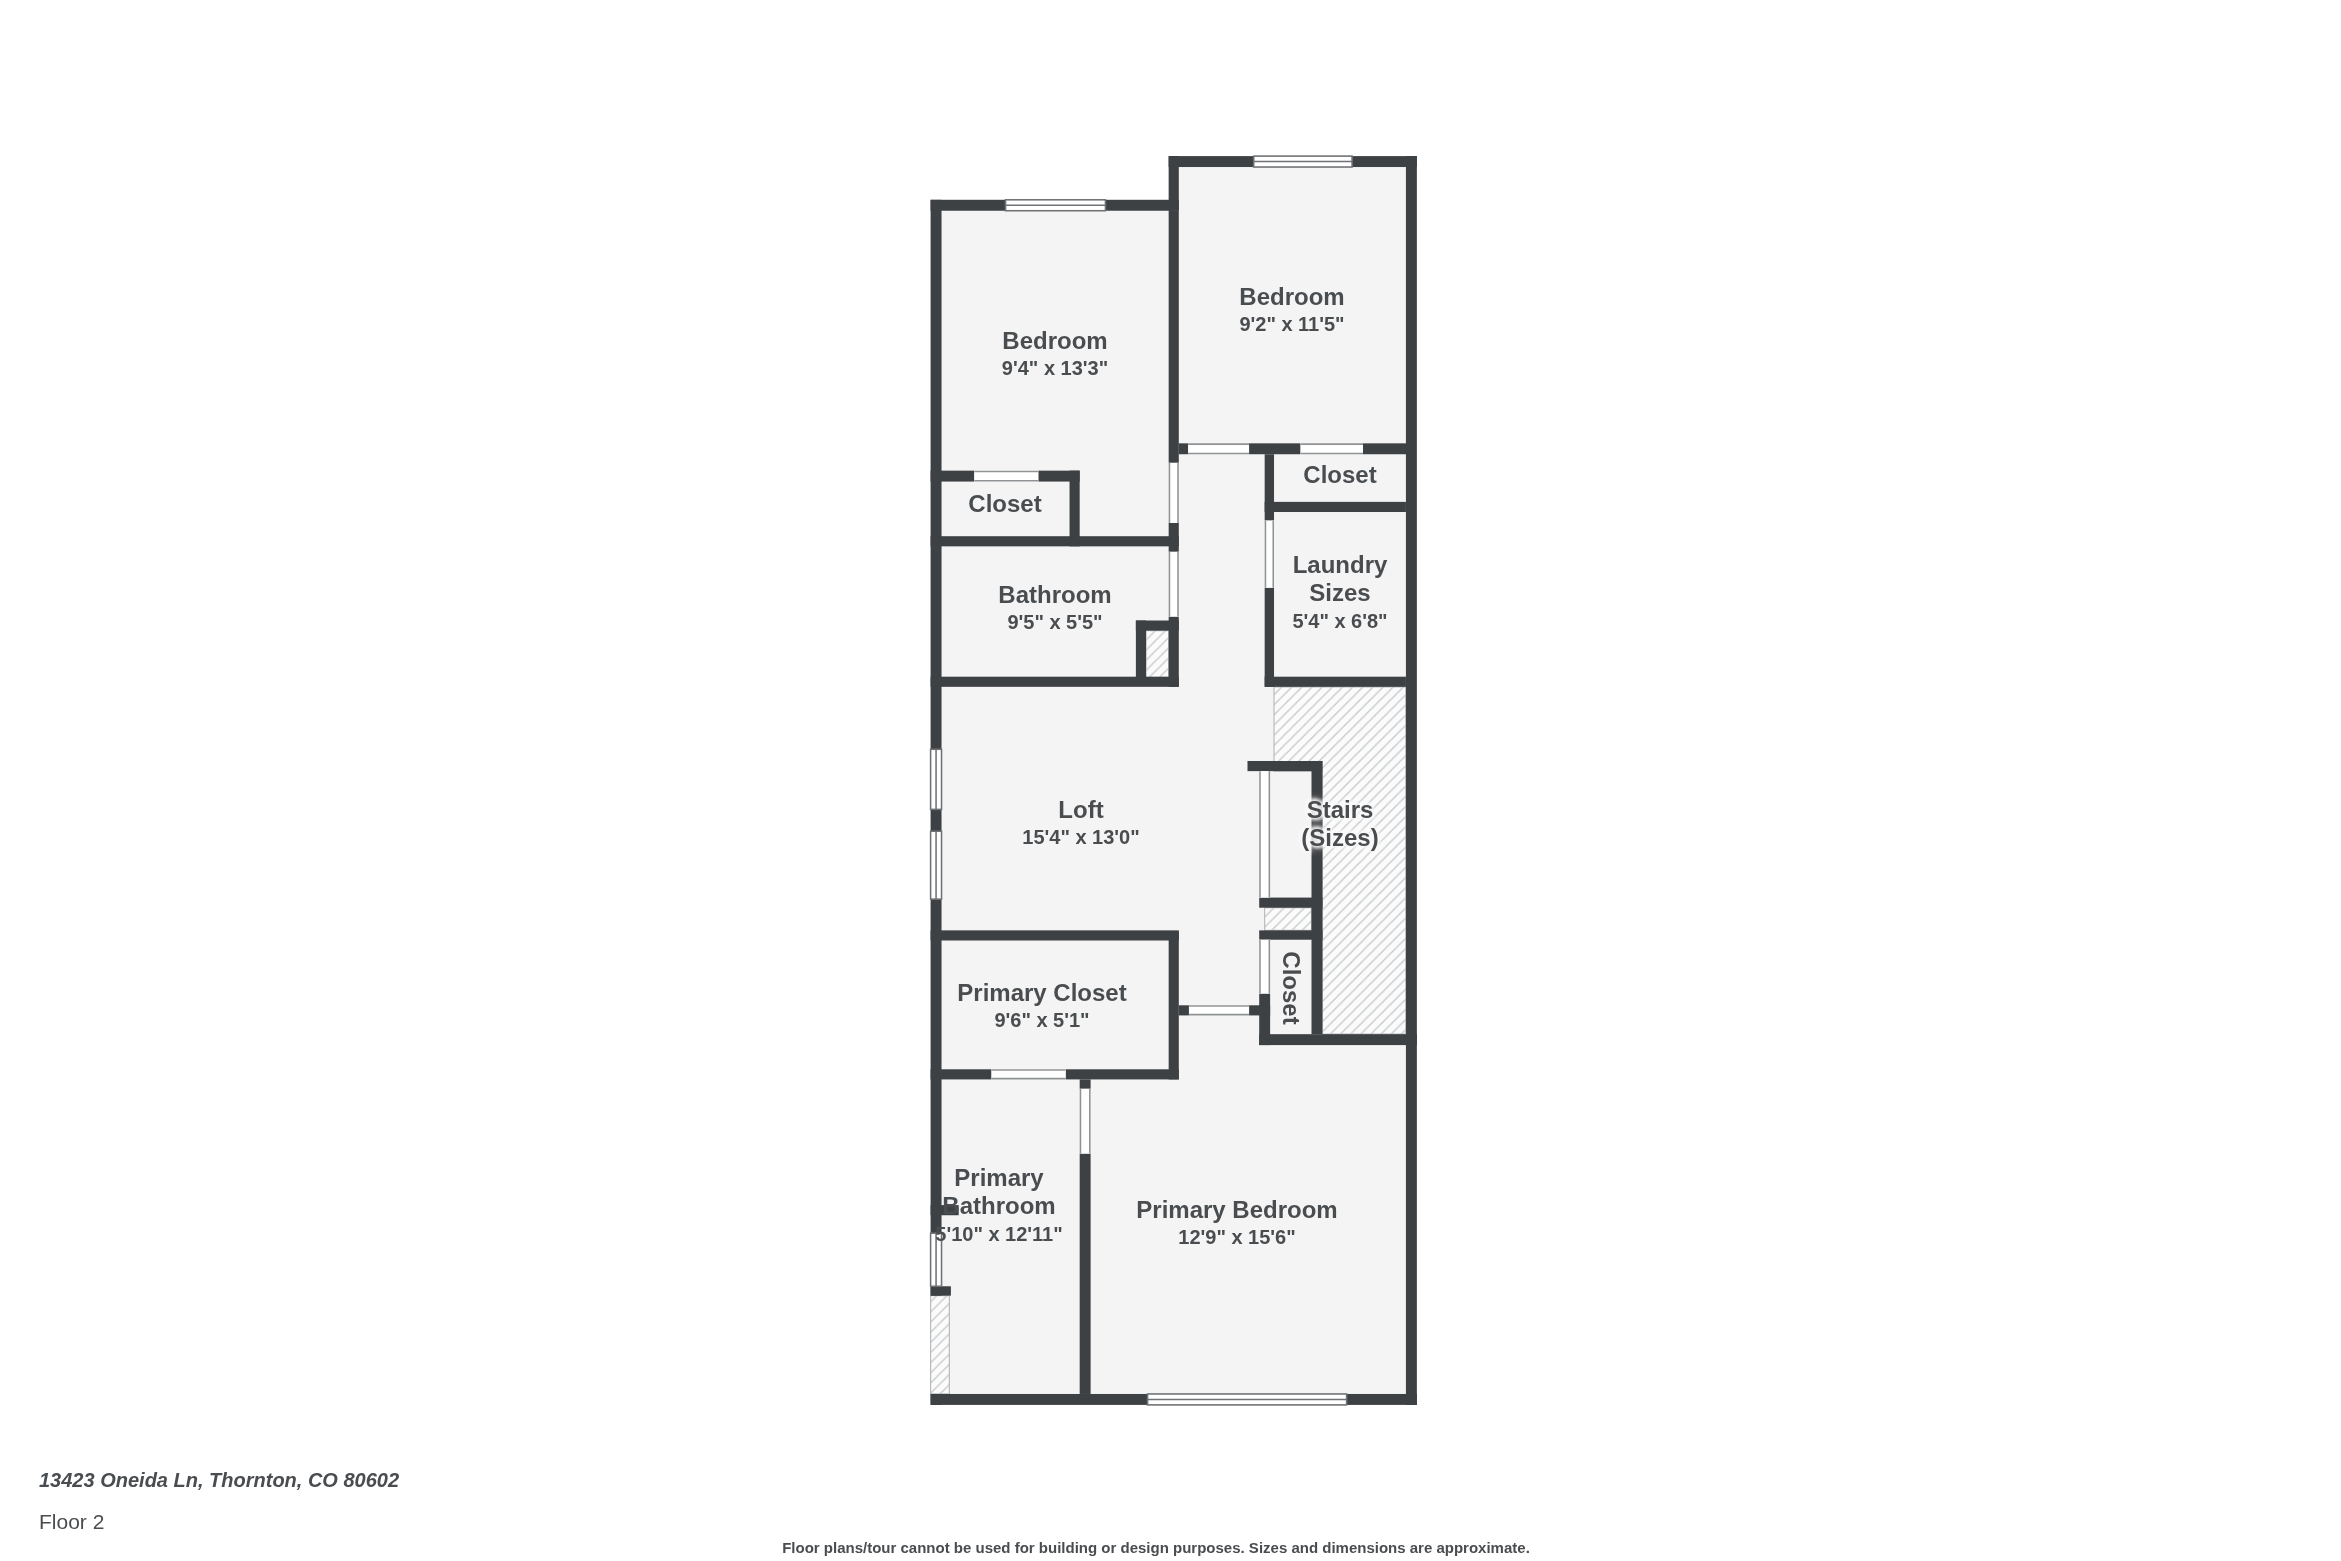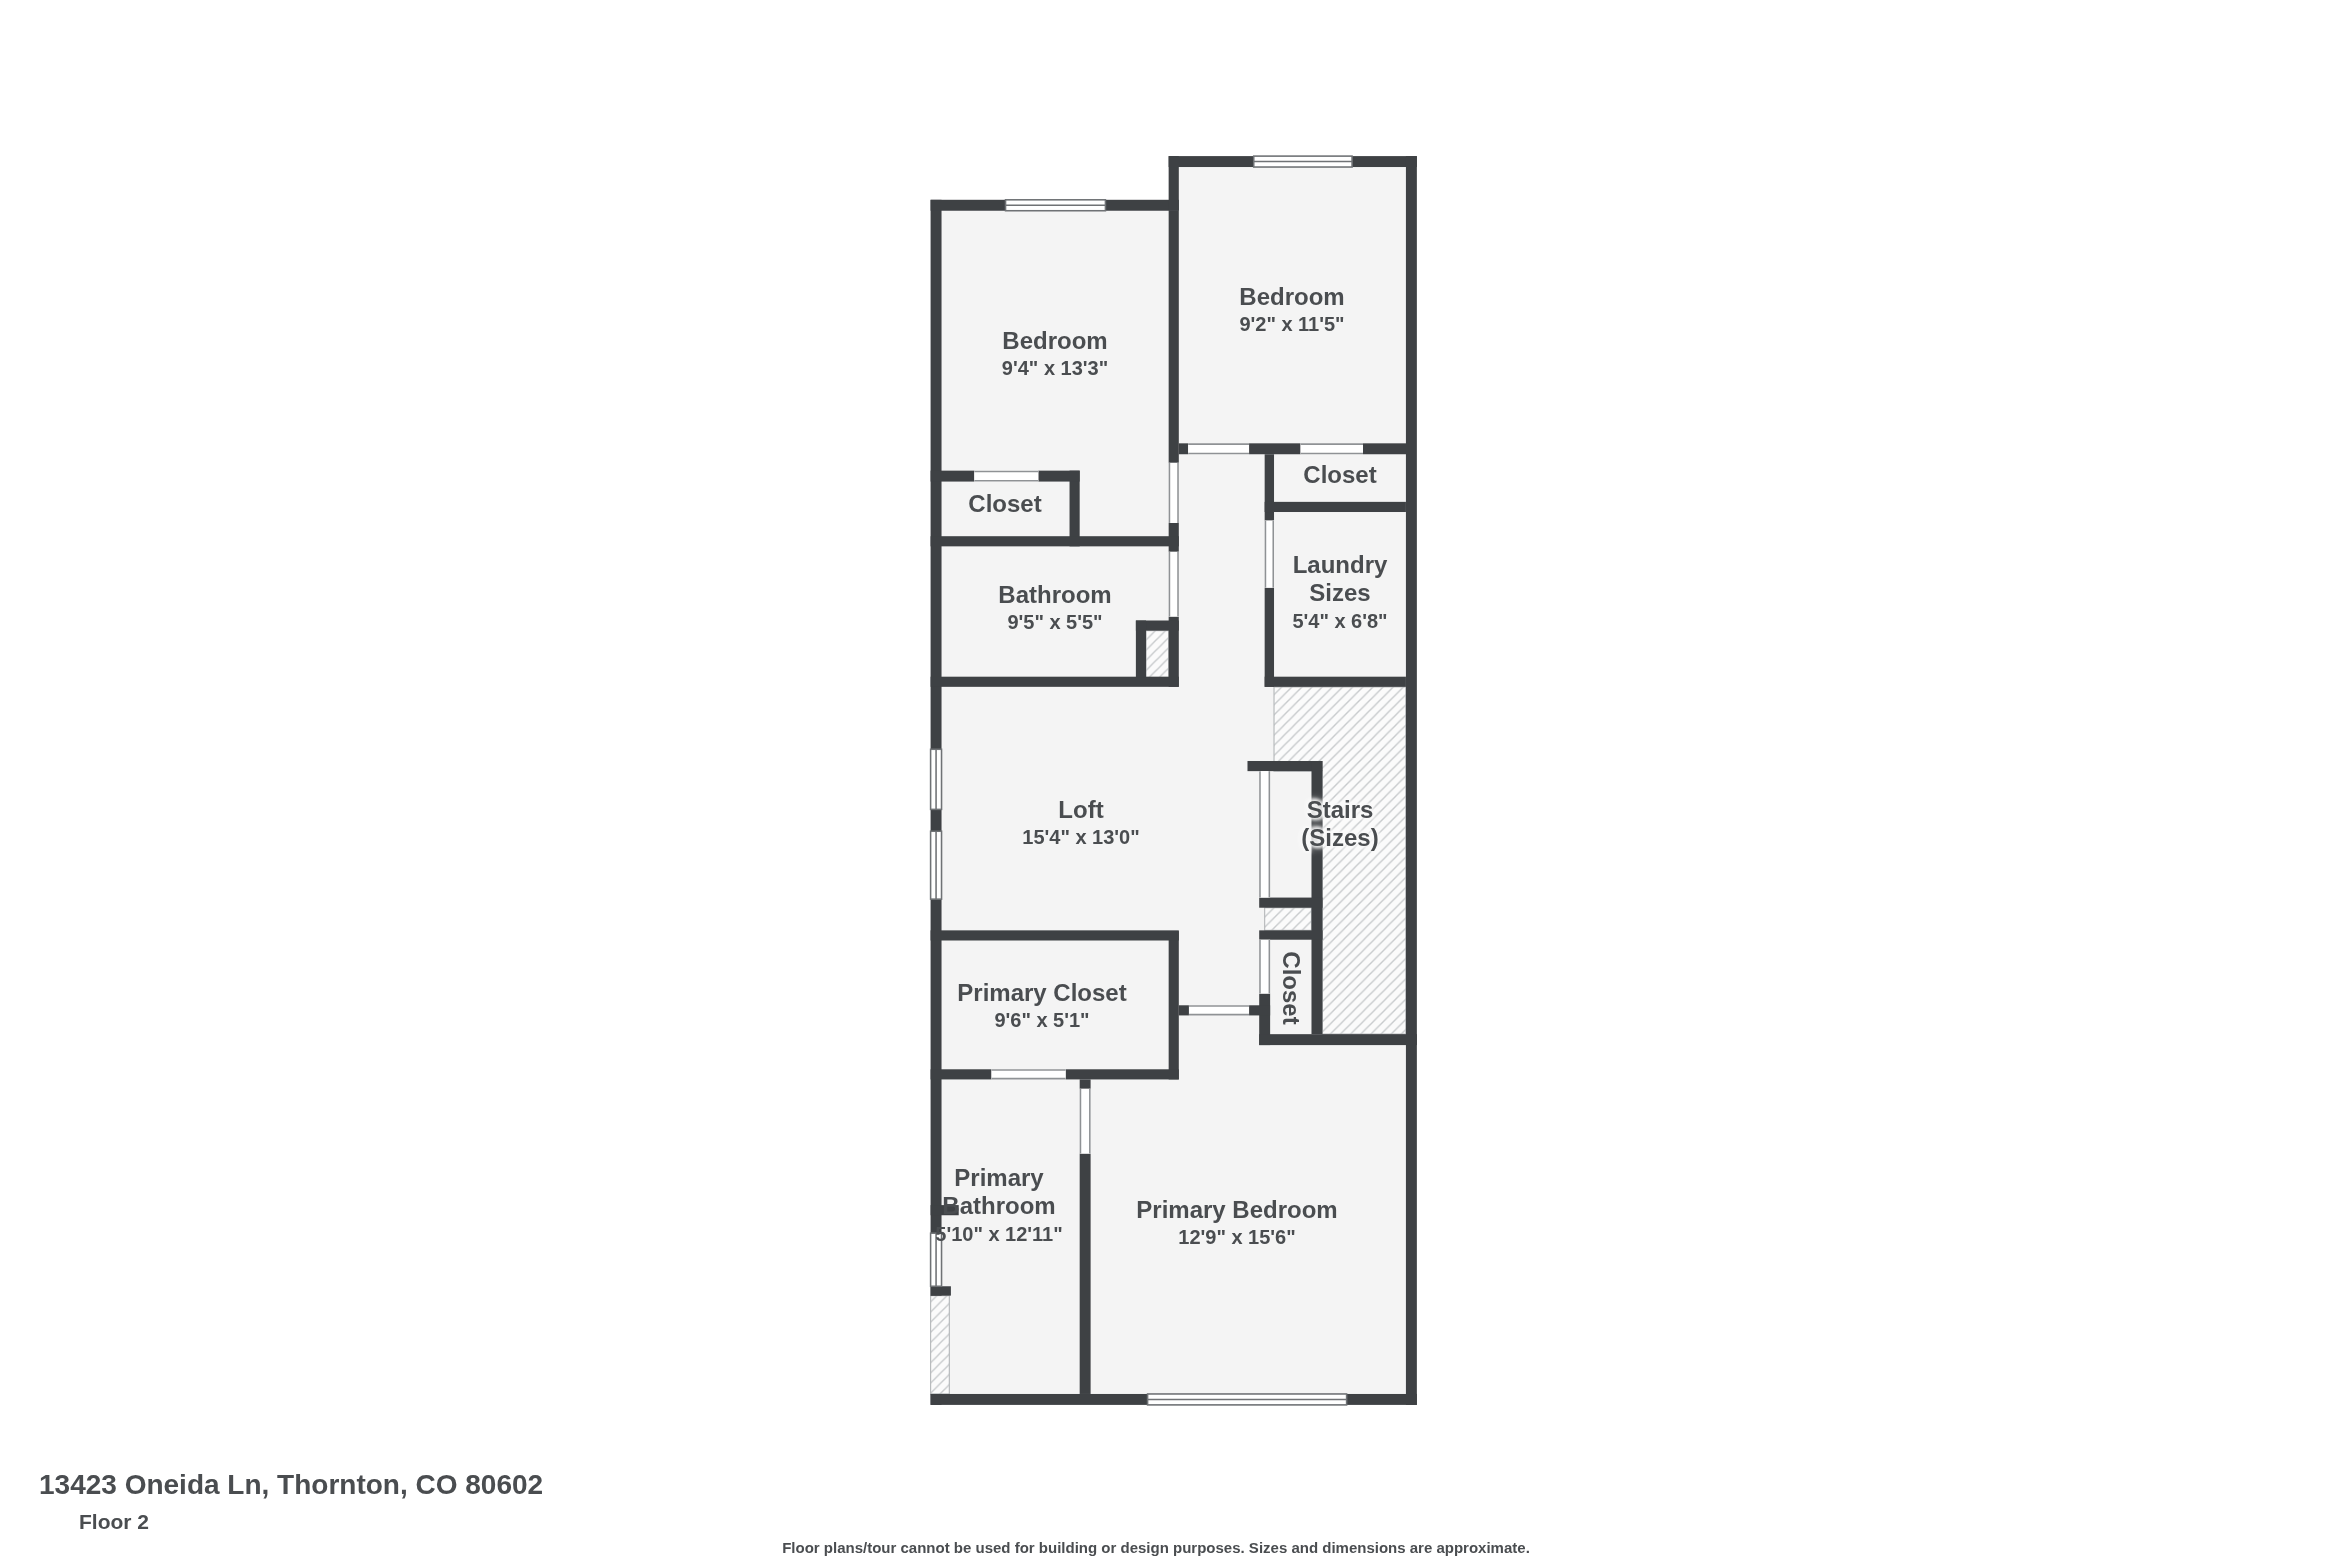--- a/index.html
+++ b/index.html
@@ -21,22 +21,22 @@
   #canvas{position:relative;width:2342px;height:1561px;}
   #plan-svg{position:absolute;left:0;top:0;}
   .room-label{
     position:absolute;transform:translate(-50%,-50%);
     text-align:center;color:var(--label);
   }
   .room-label.vertical{transform:translate(-50%,-50%) rotate(90deg);}
   .room-label .rname{font-size:24px;font-weight:700;line-height:1.18;white-space:nowrap;}
   .room-label .rdims{font-size:20px;font-weight:700;line-height:1.35;white-space:nowrap;}
   .halo .rname{text-shadow:0 0 4.7px #fafafa,0 0 4.7px #fafafa,0 0 9.4px #fafafa,1.6px 1.6px 4.7px #fafafa,-1.6px -1.6px 4.7px #fafafa;}
-  .footer-address{position:absolute;left:39px;top:1469px;font-size:28px;font-weight:700;color:var(--label);white-space:nowrap;}
-  .footer-floor{position:absolute;left:39px;top:1510px;font-size:21px;font-weight:700;color:var(--label);white-space:nowrap;margin-left:40px;}
+  .footer-address{position:absolute;left:39px;top:1469px;font-size:20px;font-weight:700;color:var(--label);white-space:nowrap;font-style:italic;}
+  .footer-floor{position:absolute;left:39px;top:1510px;font-size:21px;font-weight:400;color:var(--label);white-space:nowrap;}
   .footer-disclaimer{
     position:absolute;left:1156px;top:1522px;transform:translateX(-50%);
     font-size:15px;font-weight:700;color:var(--label);white-space:nowrap;margin-top:17px;
   }
 </style>
 </head>
 <body>
 
 <div id="canvas">
 

